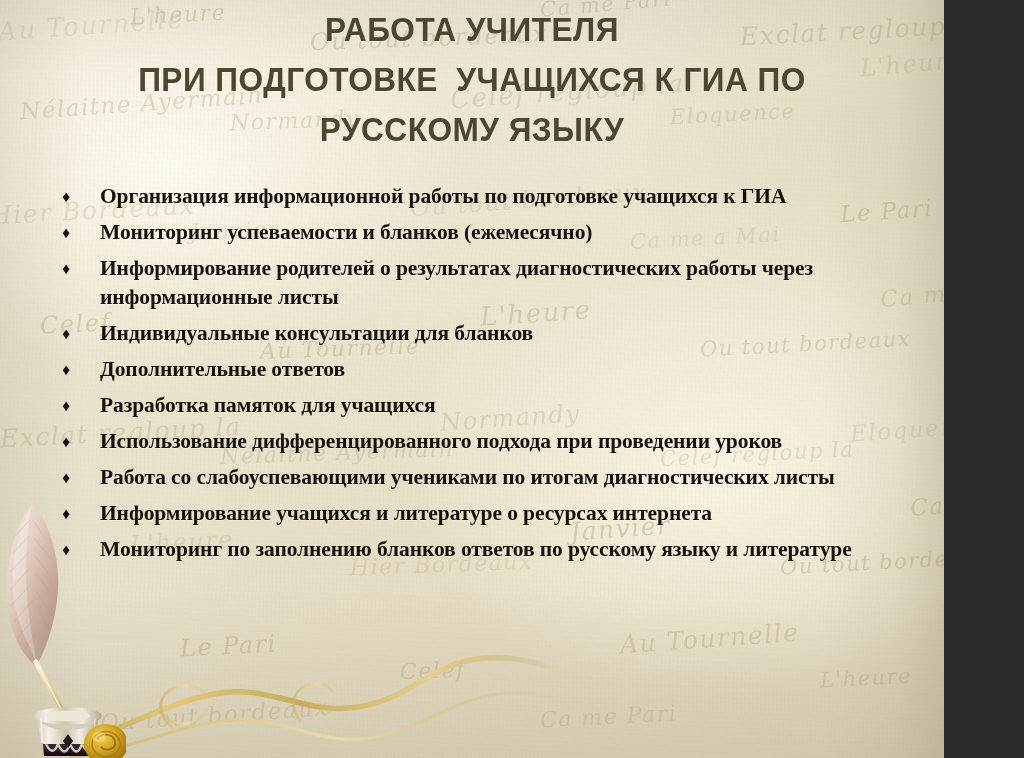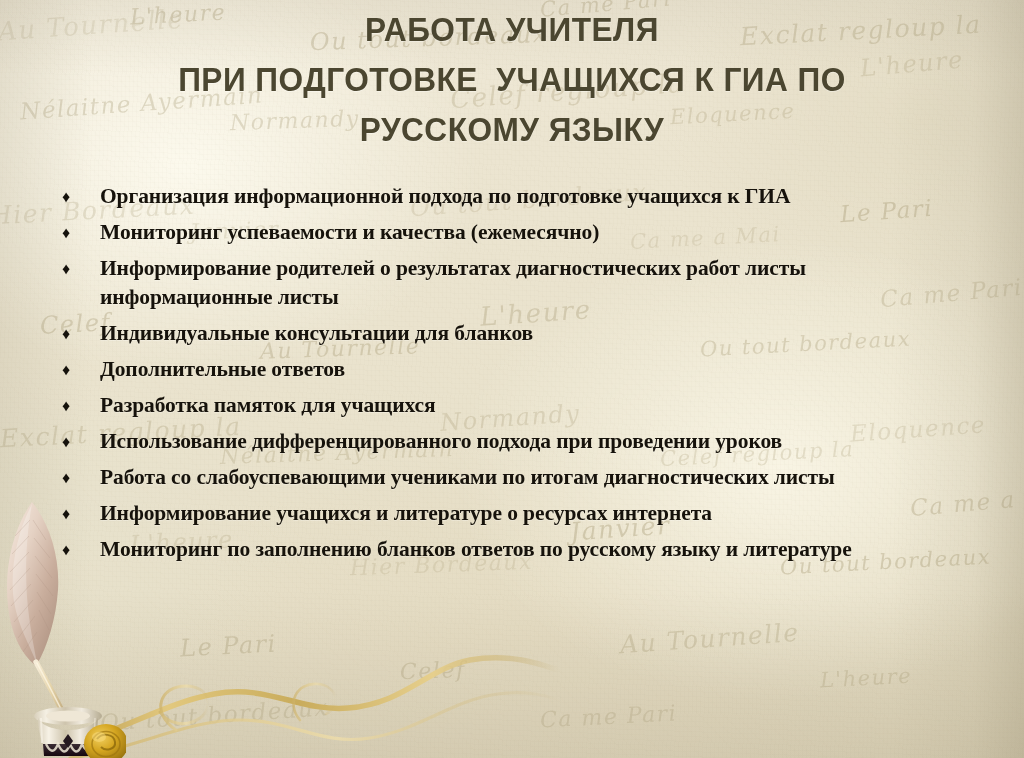--- a/index.html
+++ b/index.html
@@ -3,21 +3,21 @@
 <meta charset="utf-8">
 <style>
   html, body {
     margin: 0;
     padding: 0;
     background: #2b2b2b;
   }
 
   #slide {
     position: relative;
-    width: 1024px;
+    width: 944px;
     height: 758px;
     overflow: hidden;
     font-family: "Liberation Serif", "DejaVu Serif", serif;
     background-color: #ebe4ce;
   }
 
   
   .bg-base {
     position: absolute;
     inset: 0;
@@ -293,29 +293,29 @@
 
   <div class="title">
     <span class="title-line">РАБОТА УЧИТЕЛЯ</span>
     <span class="title-line">ПРИ ПОДГОТОВКЕ  УЧАЩИХСЯ К ГИА ПО</span>
     <span class="title-line">РУССКОМУ ЯЗЫКУ</span>
   </div>
 
   <ul class="bullets" id="bullet-list" style="list-style:none;margin:0;padding:0;">
       <li class="bullet-item">
         <span class="bullet-mark">♦</span>
-        <span class="bullet-text">Организация информационной подхода по подготовке учащихся к ГИА</span>
-      </li>
-      <li class="bullet-item">
-        <span class="bullet-mark">♦</span>
-        <span class="bullet-text">Мониторинг успеваемости и качества (ежемесячно)</span>
-      </li>
-      <li class="bullet-item">
-        <span class="bullet-mark">♦</span>
-        <span class="bullet-text">Информирование родителей о результатах  диагностических работ листы информационные листы</span>
+        <span class="bullet-text">Организация информационной работы по подготовке учащихся к ГИА</span>
+      </li>
+      <li class="bullet-item">
+        <span class="bullet-mark">♦</span>
+        <span class="bullet-text">Мониторинг успеваемости и бланков (ежемесячно)</span>
+      </li>
+      <li class="bullet-item">
+        <span class="bullet-mark">♦</span>
+        <span class="bullet-text">Информирование родителей о результатах  диагностических работы через информационные листы</span>
       </li>
       <li class="bullet-item">
         <span class="bullet-mark">♦</span>
         <span class="bullet-text">Индивидуальные консультации для бланков</span>
       </li>
       <li class="bullet-item">
         <span class="bullet-mark">♦</span>
         <span class="bullet-text">Дополнительные ответов</span>
       </li>
       <li class="bullet-item">

